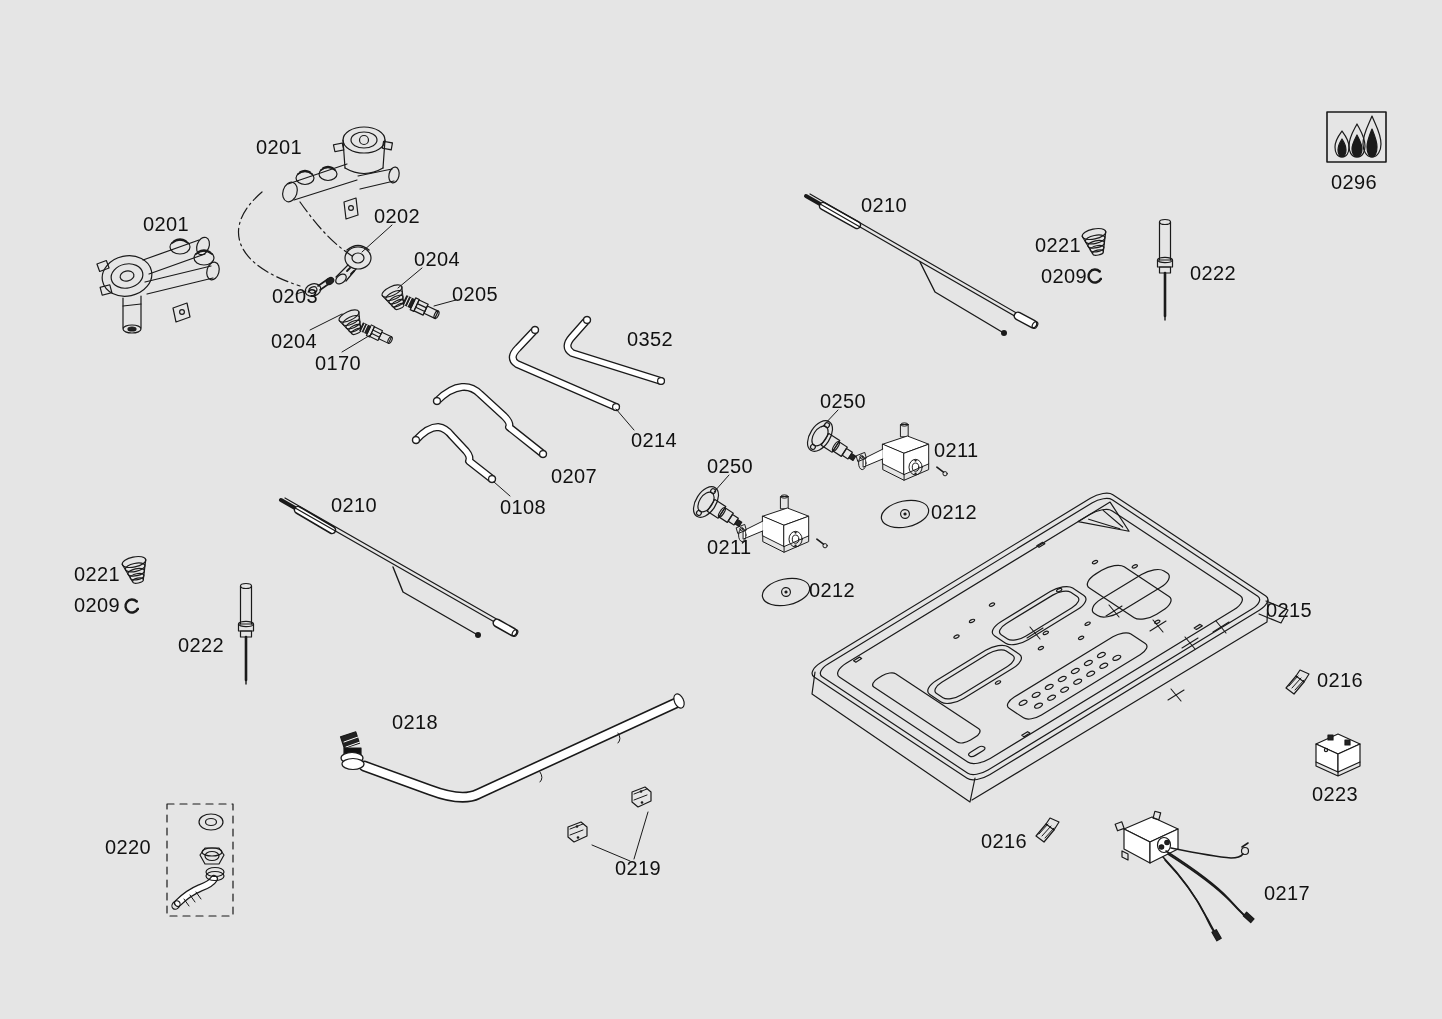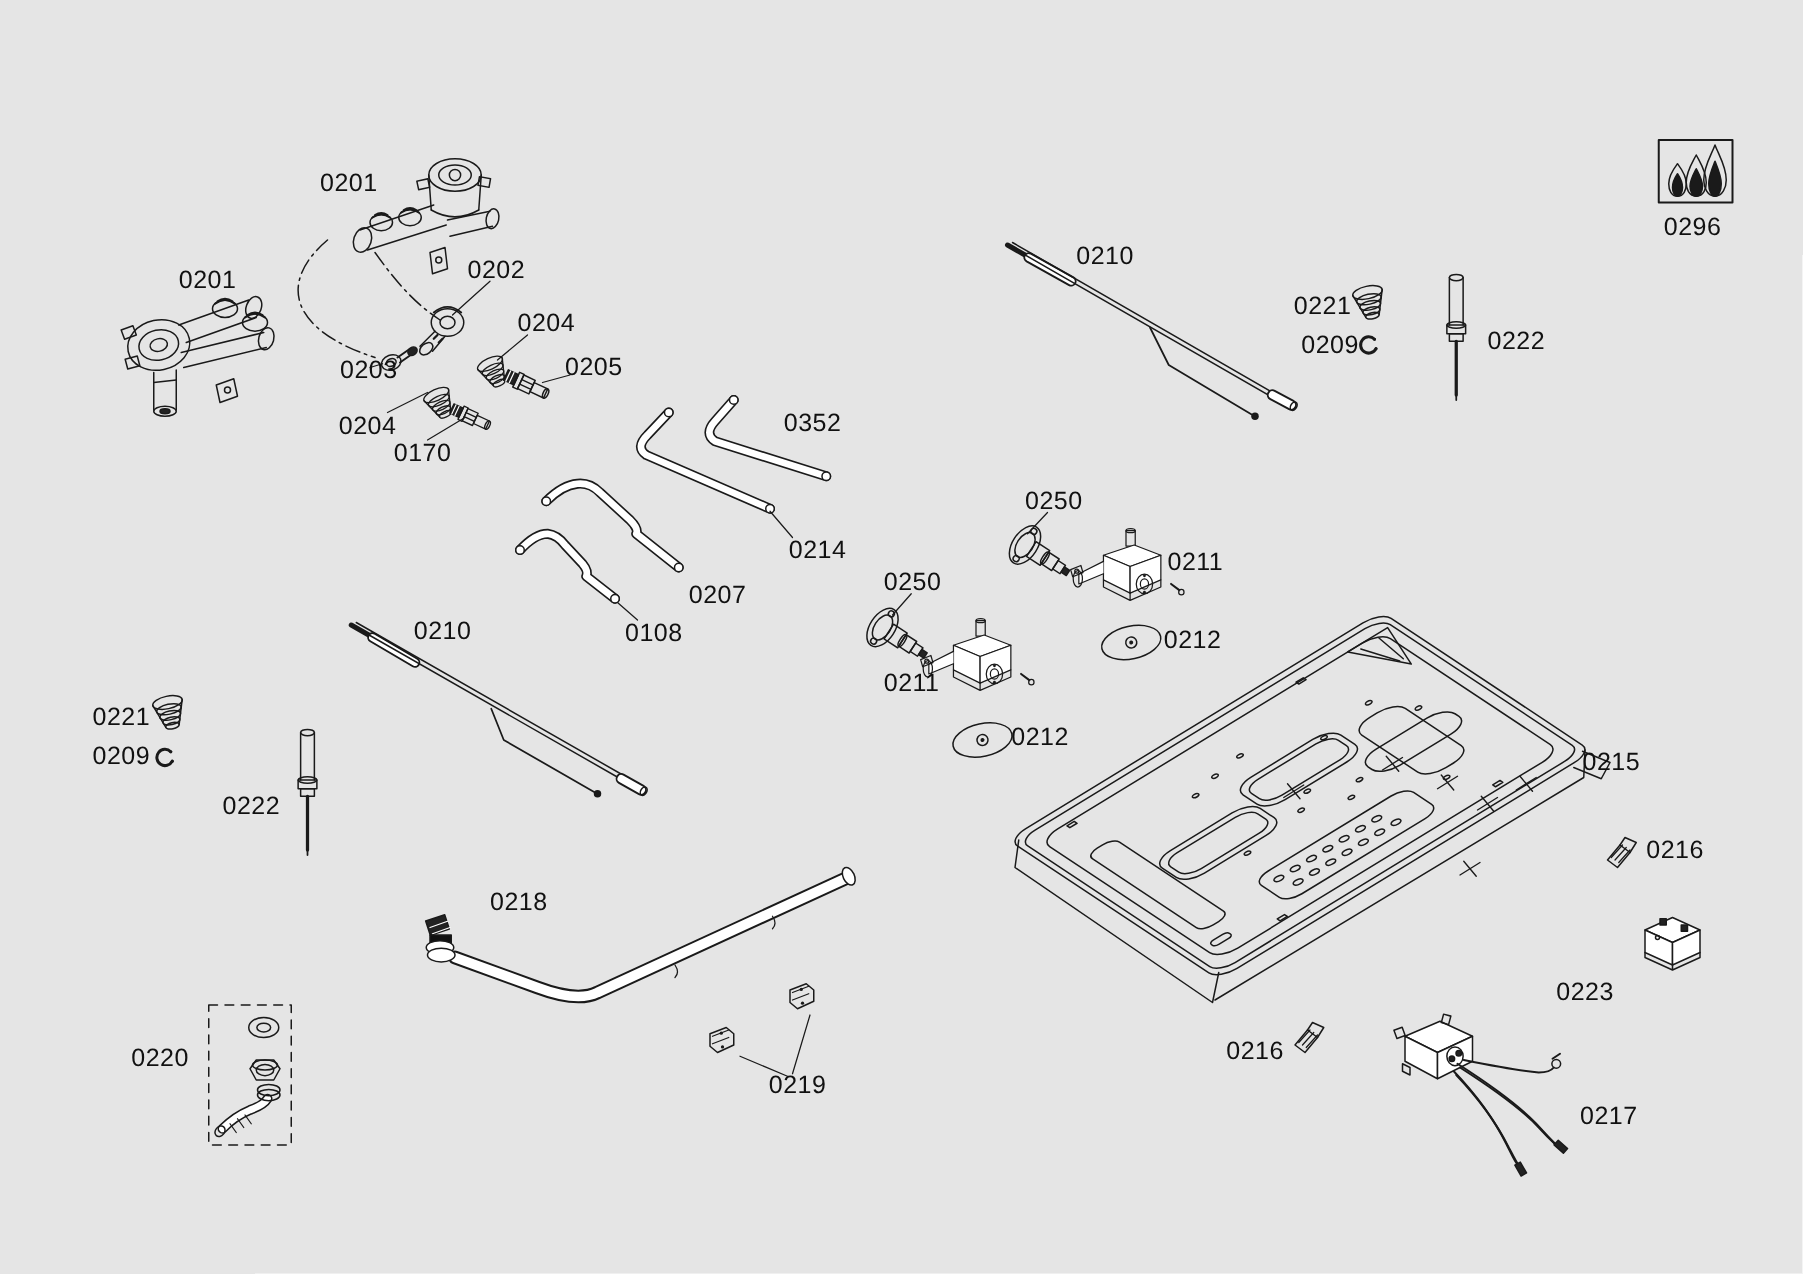--- a/index.html
+++ b/index.html
@@ -447,21 +447,21 @@
 <div class="part-label" style="left:1190px;top:262px">0222</div>
 <div class="part-label" style="left:1331px;top:171px">0296</div>
 <div class="part-label" style="left:820px;top:390px">0250</div>
 <div class="part-label" style="left:934px;top:439px">0211</div>
 <div class="part-label" style="left:707px;top:455px">0250</div>
 <div class="part-label" style="left:931px;top:501px">0212</div>
 <div class="part-label" style="left:707px;top:536px">0211</div>
 <div class="part-label" style="left:809px;top:579px">0212</div>
 <div class="part-label" style="left:1266px;top:599px">0215</div>
 <div class="part-label" style="left:1317px;top:669px">0216</div>
-<div class="part-label" style="left:1245px;top:783px">0223</div>
+<div class="part-label" style="left:1312px;top:783px">0223</div>
 <div class="part-label" style="left:981px;top:830px">0216</div>
 <div class="part-label" style="left:1264px;top:882px">0217</div>
 <div class="part-label" style="left:392px;top:711px">0218</div>
 <div class="part-label" style="left:615px;top:857px">0219</div>
 <div class="part-label" style="left:105px;top:836px">0220</div>
 <div class="part-label" style="left:74px;top:563px">0221</div>
 <div class="part-label" style="left:74px;top:594px">0209</div>
 <div class="part-label" style="left:178px;top:634px">0222</div>
 
 

